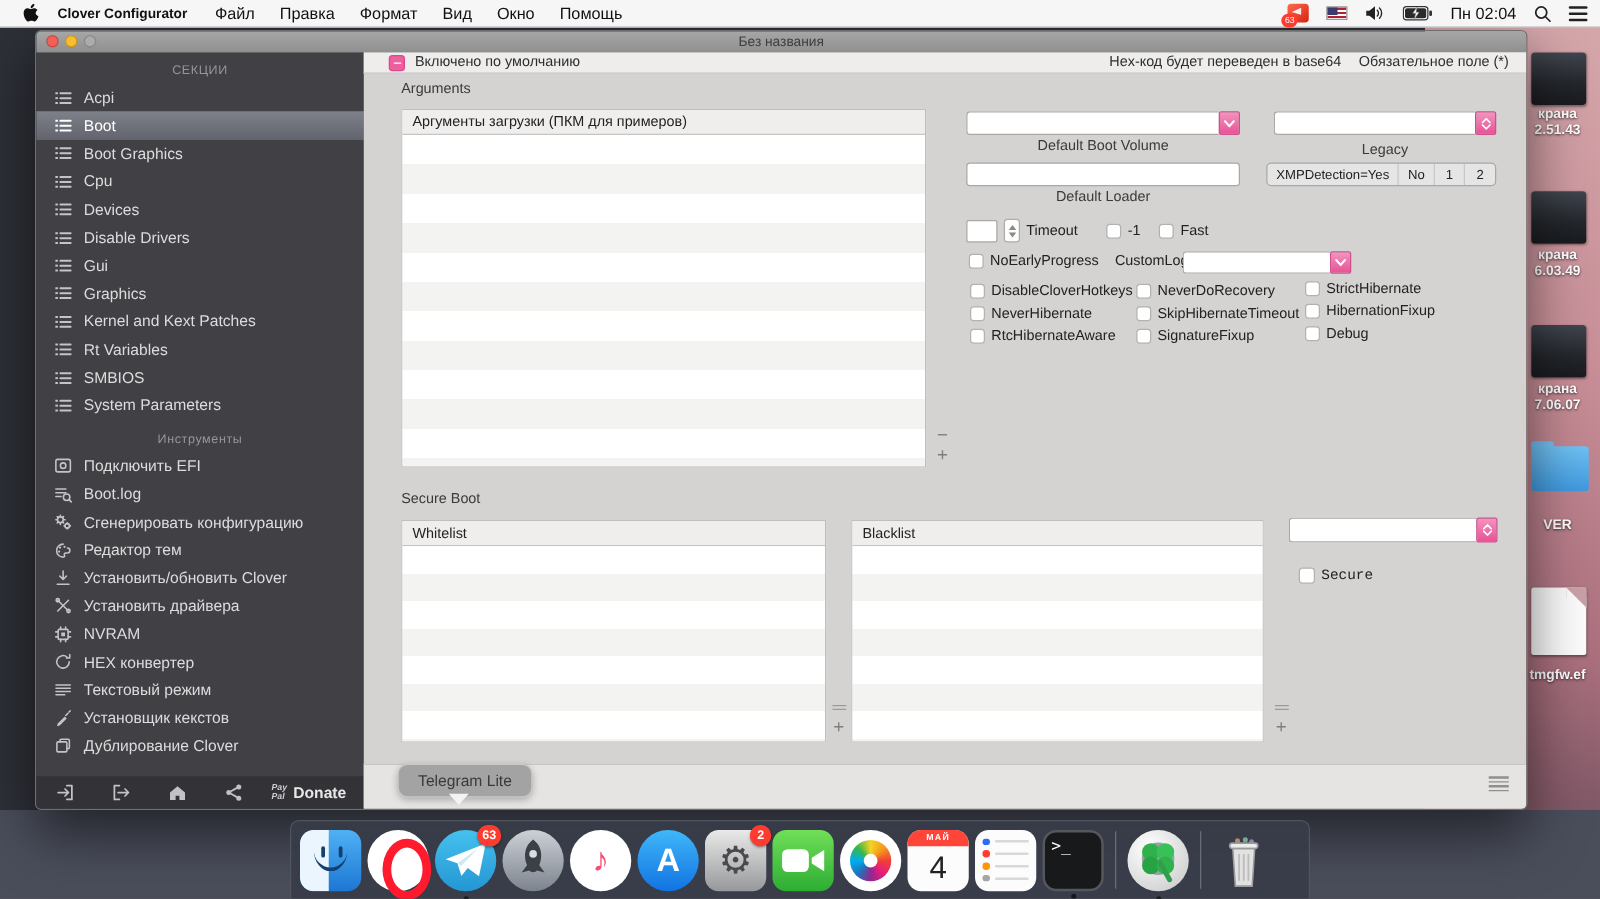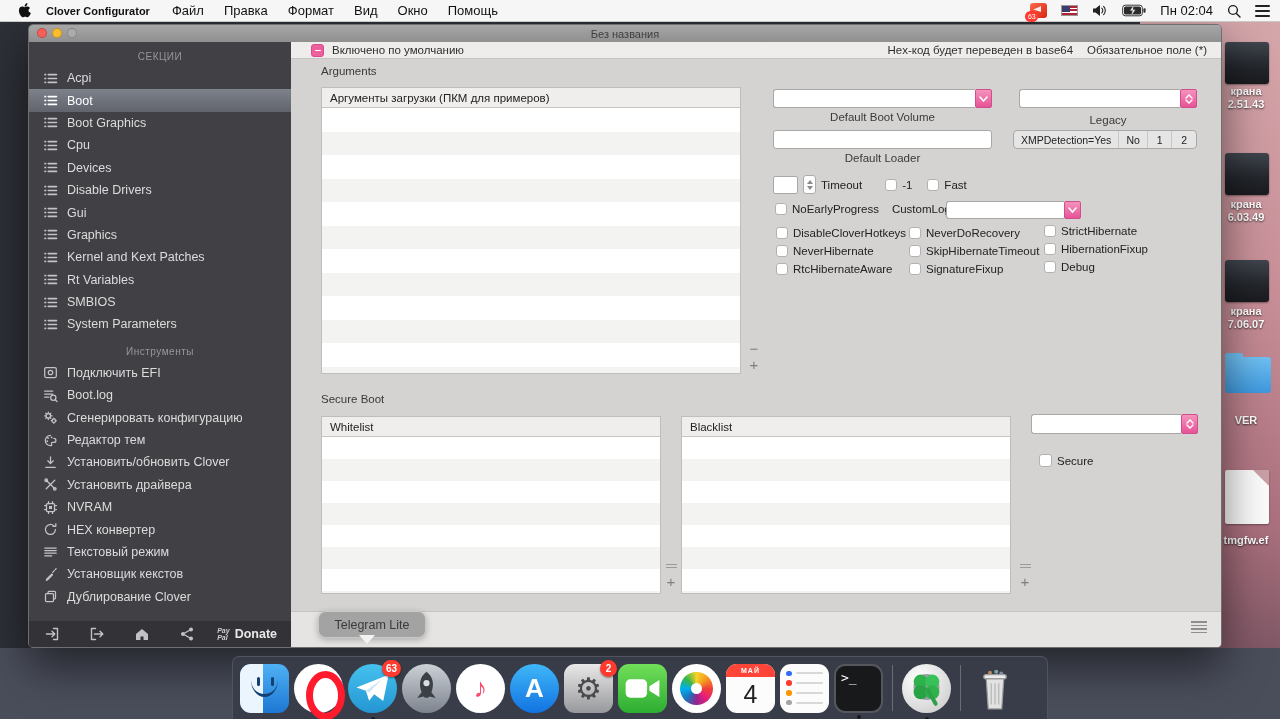--- a/index.html
+++ b/index.html
@@ -710,21 +710,21 @@
 
       <div class="combo" style="left:740px; top:372px; width:167px; height:20px;">
         <input style="">
         <span class="cbtn">
             <svg width="8" height="10" viewBox="0 0 8 10">
               <path d="M1 4 4 1l3 3" stroke="#fff" stroke-width="1.4" fill="none" stroke-linecap="round"></path>
               <path d="M1 6l3 3 3-3" stroke="#fff" stroke-width="1.4" fill="none" stroke-linecap="round"></path>
             </svg>
           </span>
       </div>
-      <div class="row-abs" style="left:748px; top:412px;">
+      <div class="row-abs" style="left:748px; top:412px;font-family:Liberation Mono, monospace;">
         <span class="cb"></span>
         <span>Secure</span>
       </div>
 
       <div class="content-footer">
         <span class="win-grip">
             <i></i>
             <i></i>
             <i></i>
             <i></i>

